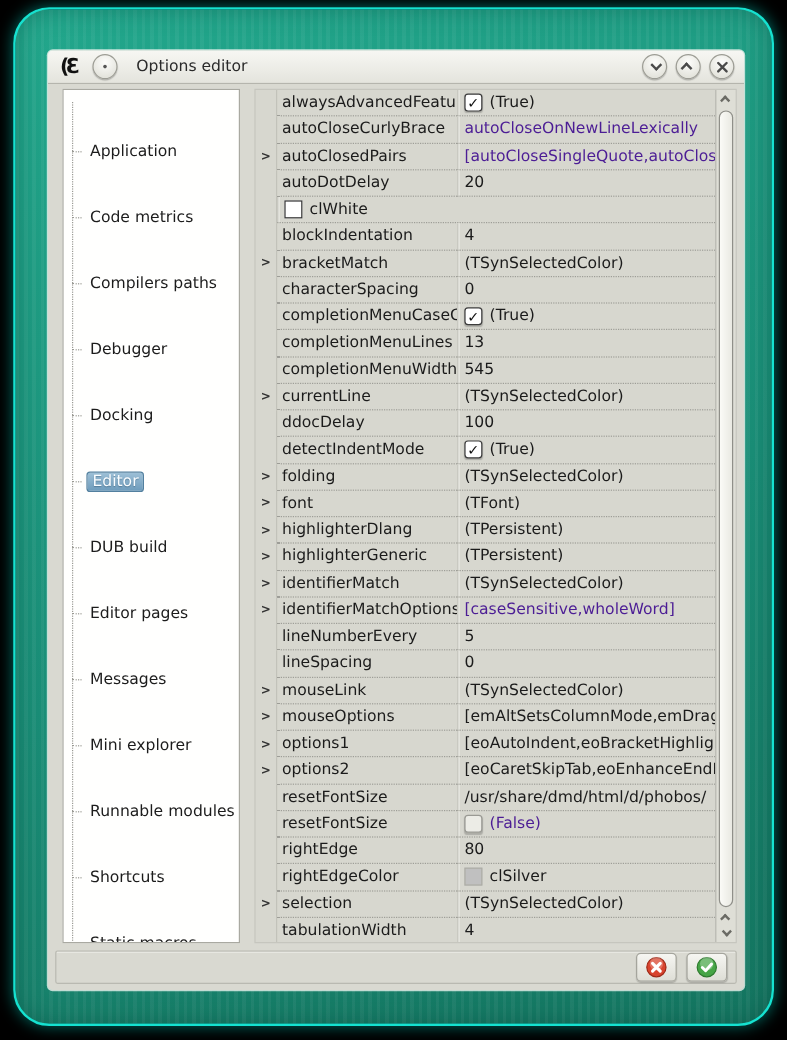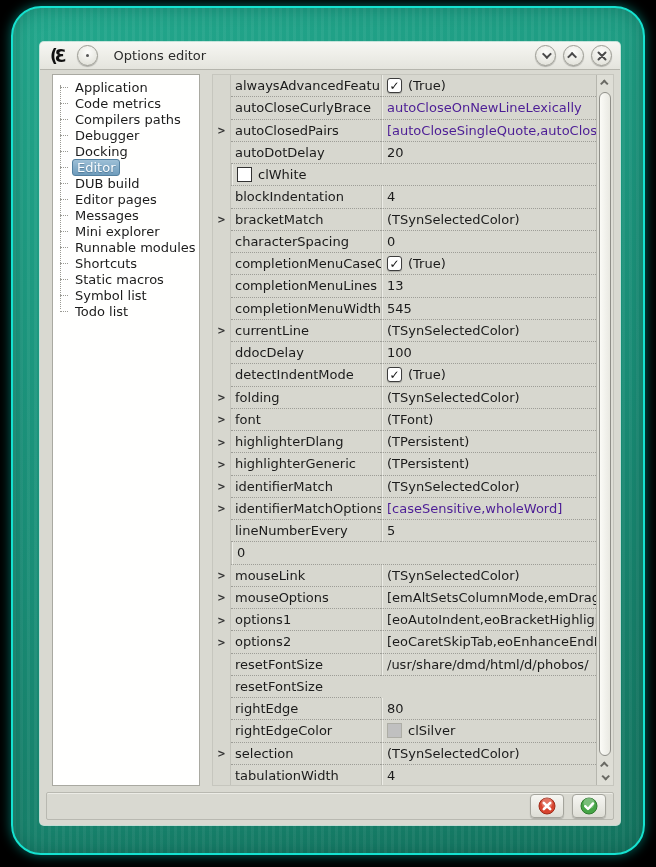--- a/index.html
+++ b/index.html
@@ -47,21 +47,21 @@
   .chev.down { transform:rotate(225deg) translateY(2px); }
 
   
   .sidebar {
     position:absolute; left:12px; top:32px; width:148px; height:712px;
     background:#FFFFFE; border:1px solid #A9A9A1; overflow:hidden;
   }
   .tree { position:absolute; left:0; top:4px; right:0; }
   .tree::before { content:""; position:absolute; left:7px; top:6px; bottom:10px;
                   border-left:1px dotted #9a9a94; }
-  .tree-item { height:16px; display:flex; align-items:center; cursor:default; }
+  .tree-item { height:16px; display:flex; align-items:center; cursor:default;margin-top:39px; }
   .tick { width:8px; border-top:1px dotted #9a9a94; margin-left:7px; margin-right:4px; }
   .tlbl { font-size:13px; color:#1c1c1c; line-height:15px; padding:0 3px; white-space:nowrap; }
   .tlbl.sel {
     color:#FAFDFF;
     background:linear-gradient(#9DBFD6,#6E9CBC);
     border:1px solid #53809F; border-radius:3px; padding:0 4px;
     text-shadow:0 1px 1px rgba(0,40,70,.35);
   }
 
   
@@ -355,20 +355,21 @@
           </div>
           <div class="grow">
             <div class="gut"></div>
             <div class="pname">lineNumberEvery</div>
             <div class="pval">
               <span class="vlbl">5</span>
             </div>
           </div>
           <div class="grow">
             <div class="gut"></div>
+            <div class="pname">lineSpacing</div>
             <div class="pval">
               <span class="vlbl">0</span>
             </div>
           </div>
           <div class="grow">
             <div class="gut">&gt;</div>
             <div class="pname">mouseLink</div>
             <div class="pval">
               <span class="vlbl">(TSynSelectedColor)</span>
             </div>
@@ -397,20 +398,24 @@
           <div class="grow">
             <div class="gut"></div>
             <div class="pname">resetFontSize</div>
             <div class="pval">
               <span class="vlbl">/usr/share/dmd/html/d/phobos/</span>
             </div>
           </div>
           <div class="grow">
             <div class="gut"></div>
             <div class="pname">resetFontSize</div>
+            <div class="pval">
+              <span class="cb off"></span>
+              <span class="vlbl green">(False)</span>
+            </div>
           </div>
           <div class="grow">
             <div class="gut"></div>
             <div class="pname">rightEdge</div>
             <div class="pval">
               <span class="vlbl">80</span>
             </div>
           </div>
           <div class="grow">
             <div class="gut"></div>

